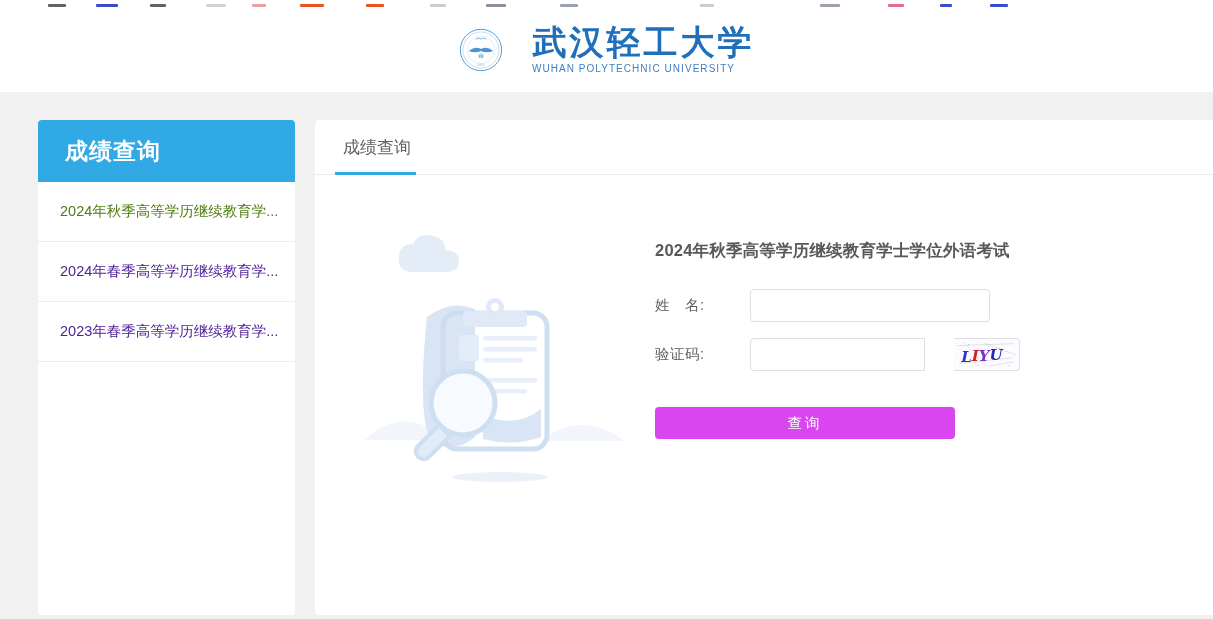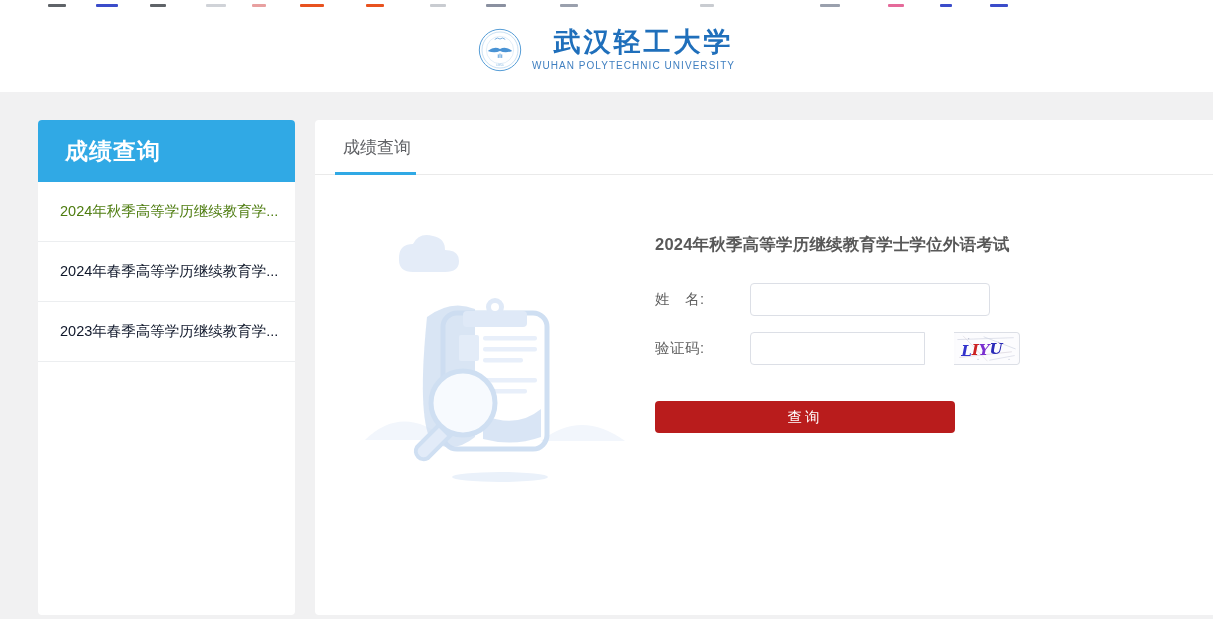--- a/index.html
+++ b/index.html
@@ -22,21 +22,21 @@
   #site-header {
     position: absolute; top: 7px; left: 0; width: 1213px; height: 85px;
     background: #ffffff;
     display: flex; align-items: center; justify-content: center;
   }
   #logo-lockup { display: flex; align-items: center; gap: 10px; }
   .seal { width: 44px; height: 44px; display: block; }
   .wordmark { display: flex; flex-direction: column; align-items: center; }
   .wordmark-cn {
     font-family: Liberation Serif, serif;
-    font-size: 27px; font-weight: 700; color: #1f6fbb;
+    font-size: 34px; font-weight: 700; color: #1f6fbb;
     letter-spacing: 3px; line-height: 1.05; margin-left: 20px;
   }
   .wordmark-en {
     font-size: 10px; color: #3f7fc0; letter-spacing: 1.05px;
     margin-top: 3px; white-space: nowrap;
   }
 
   #page-body { position: absolute; top: 92px; left: 0; width: 1191px; height: 527px; }
 
   
@@ -46,21 +46,21 @@
   }
   #sidebar-title {
     height: 62px; background: #30a9e5; color: #ffffff;
     font-size: 23px; font-weight: 700; display: flex; align-items: center;
     padding-left: 27px; letter-spacing: 1px;
   }
   .side-item {
     height: 60px; display: flex; align-items: center;
     padding: 0 18px 0 22px;
     border-bottom: 1px solid #eceef0;
-    font-size: 14.5px; color: #0f172a;
+    font-size: 14.5px; color: #4c1d95;
     white-space: nowrap; overflow: hidden; text-overflow: ellipsis;
     cursor: pointer;
   }
   .side-item.active { color: #54aee9; }
 
   
   #main-card {
     position: absolute; left: 315px; top: 28px; width: 898px; height: 495px;
     background: #ffffff; border-radius: 4px 0 0 4px;
   }
@@ -76,21 +76,21 @@
     position: absolute; left: 20px; bottom: -1px; width: 81px; height: 3px;
     background: #30a9e5;
   }
 
   
   #illustration {
     position: absolute; left: 40px; top: 105px; width: 280px; height: 270px;
   }
 
   
-  #form-block { position: absolute; left: 340px; top: 114px; width: 480px; }
+  #form-block { position: absolute; left: 340px; top: 120px; width: 480px; }
   #form-title {
     font-size: 16.5px; font-weight: 700; color: #585858;
     letter-spacing: 0.2px; white-space: nowrap; margin-bottom: 27px;
   }
   .form-row { display: flex; align-items: center; margin-bottom: 16px; gap: 29px; }
   .form-label {
     width: 66px; font-size: 14.5px; color: #5f5f5f; white-space: nowrap;
     letter-spacing: 0.5px;
   }
   .text-input {
@@ -212,17 +212,17 @@
           <path d="M36 29 L63 24" stroke="#d2d6e4" stroke-width="0.7" fill="none"></path>
           <path d="M8 3 L34 30" stroke="#dcd6dd" stroke-width="0.6" fill="none"></path>
           <circle cx="14" cy="6" r="0.7" fill="#b9bed0"></circle>
           <circle cx="46" cy="10" r="0.7" fill="#c8b9c8"></circle>
           <circle cx="24" cy="28" r="0.7" fill="#bcc3d4"></circle>
           <circle cx="57" cy="28" r="0.7" fill="#c4c9d8"></circle>
           <text id="captcha-text" x="6" y="25" font-family="DejaVu Serif, Liberation Serif, serif" font-size="16" font-style="italic" font-weight="700" fill="#3333cc"><tspan fill="#3333cc" dy="0">L</tspan><tspan fill="#cc2222" dy="-1.5">I</tspan><tspan fill="#7a2fd0" dy="0">Y</tspan><tspan fill="#2b2bb8" dy="-1.5">U</tspan></text>
         </svg>
       </div>
 
-      <button id="submit-button" style="background: #b91c1c; margin-top: 20px;">查询</button>
+      <button id="submit-button" style="background: #d946ef; margin-top: 20px;">查询</button>
     </div>
 
   </div>
 </div>
 
 </body></html>

